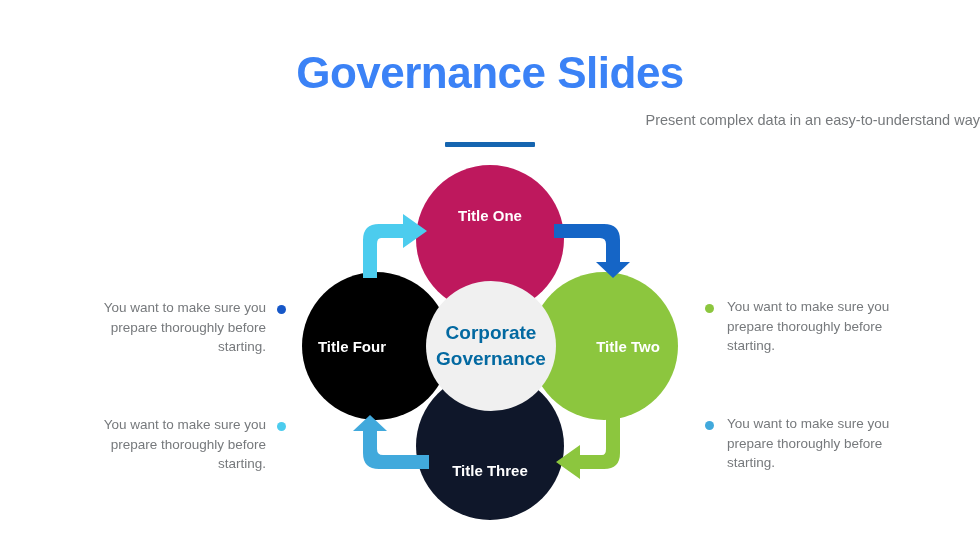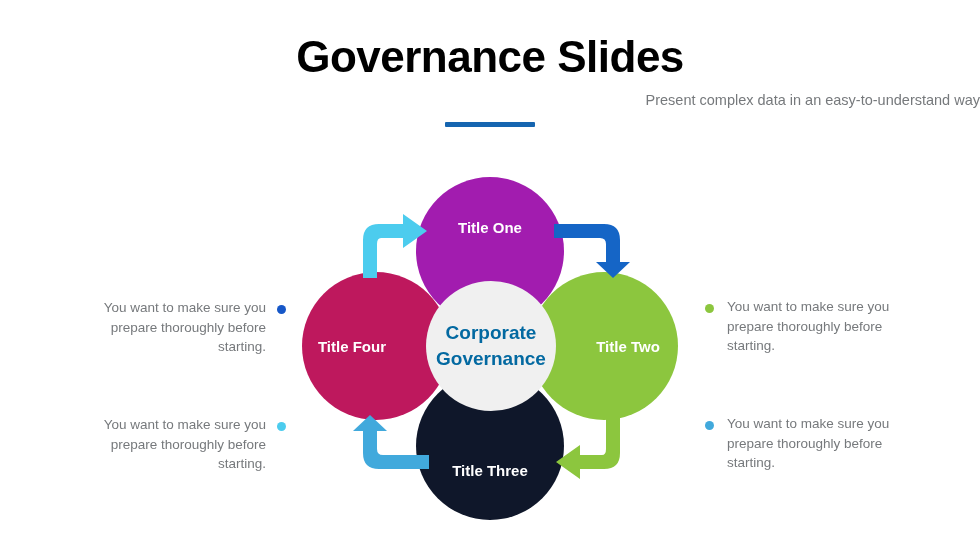--- a/index.html
+++ b/index.html
@@ -8,44 +8,44 @@
     background:#ffffff;
     font-family:"Liberation Sans", sans-serif;
     overflow:hidden;
     position:relative;
   }
   .slide{position:absolute;inset:0;}
 
   
   .header{position:absolute;top:34px;left:0;width:980px;text-align:center;}
   .title{
-    font-size:44px;font-weight:bold;color:#000000;
-    letter-spacing:-0.5px;line-height:1.05;margin:0;
+    font-size:44px;font-weight:bold;color:#3b82f6;
+    letter-spacing:-0.5px;line-height:1.05;margin:16px;
   }
   .subtitle{
     margin-top:12px;font-size:14.5px;color:#76797C;font-weight:400;text-align:right;
   }
   .accent-bar{
     margin:14px auto 0;width:90px;height:5px;background:#1565B0;border-radius:1px;
   }
 
   
   .diagram{
     position:absolute;left:302px;top:165px;width:376px;height:362px;
   }
   .petal{
     position:absolute;border-radius:50%;
     display:flex;align-items:center;justify-content:center;
     color:#ffffff;font-weight:bold;font-size:15px;
     text-align:center;
   }
-  .petal-top   {width:148px;height:148px;left:114px;top:12px;   background:#a21caf;}
+  .petal-top   {width:148px;height:148px;left:114px;top:0px;   background:#be185d;}
   .petal-right {width:148px;height:148px;left:228px;top:107px; background:#8CC63E;}
   .petal-bottom{width:148px;height:148px;left:114px;top:207px; background:#0f172a;}
-  .petal-left  {width:148px;height:148px;left:0px;  top:107px; background:#be185d;}
+  .petal-left  {width:148px;height:148px;left:0px;  top:107px; background:#000000;}
   .petal-top .lbl   {transform:translateY(-24px);}
   .petal-bottom .lbl{transform:translateY(24px);}
   .petal-right .lbl {transform:translateX(24px);}
   .petal-left .lbl  {transform:translateX(-24px);}
 
   .center-circle{
     position:absolute;left:124px;top:116px;width:130px;height:130px;
     border-radius:50%;background:#F0F0F0;
     display:flex;align-items:center;justify-content:center;
     flex-direction:column;

